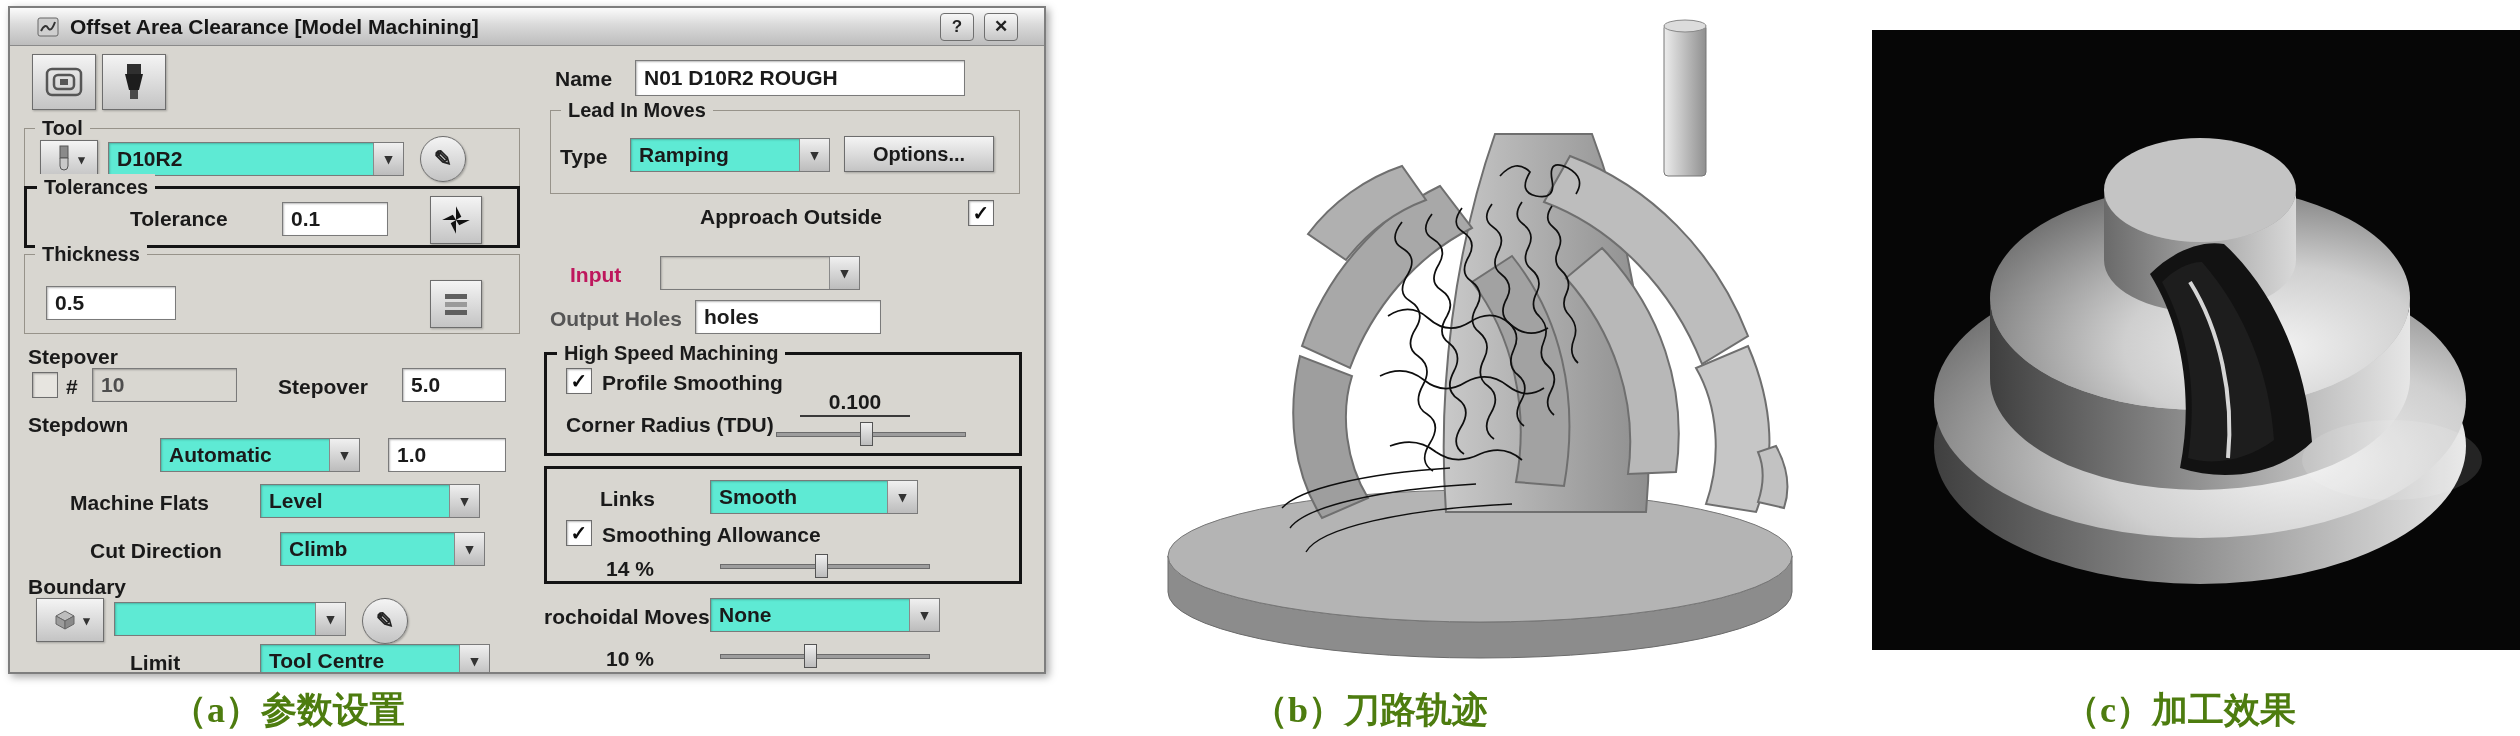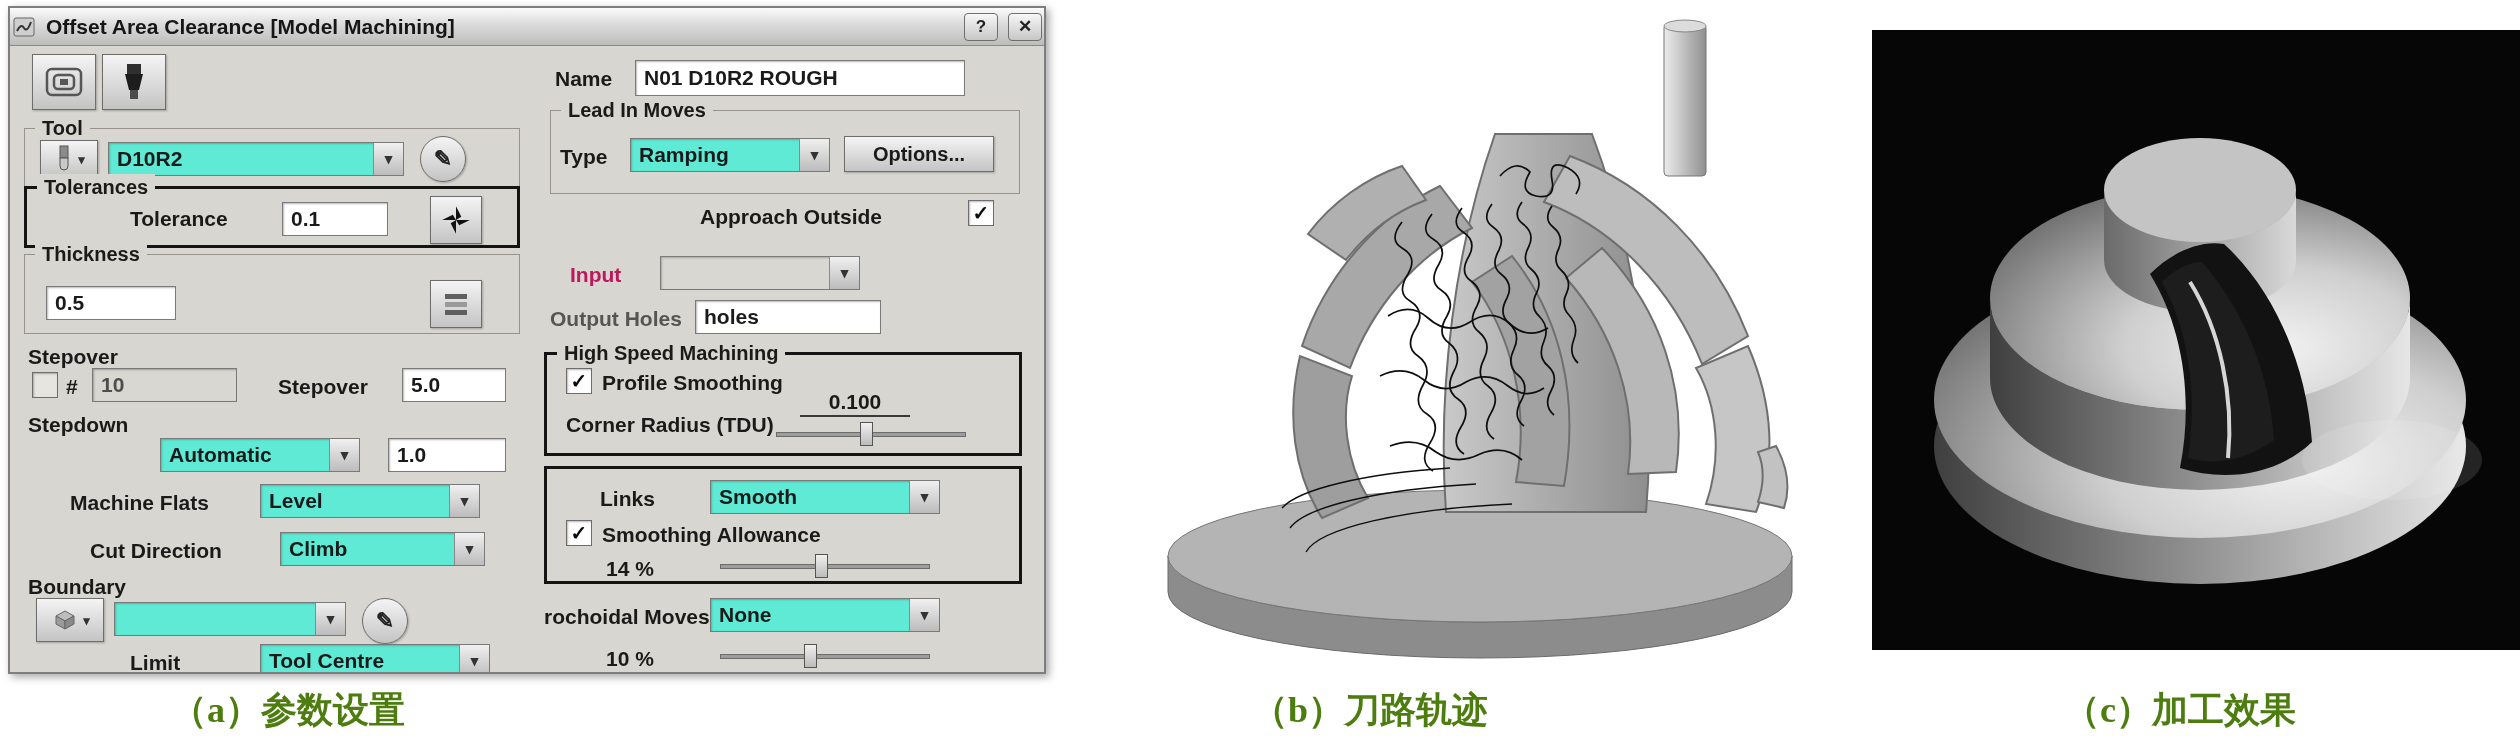--- a/index.html
+++ b/index.html
@@ -1,20 +1,20 @@
 <!DOCTYPE html>
 <html><head>
 <meta charset="utf-8">
 <style>
   *{margin:0;padding:0;box-sizing:border-box}
   html,body{width:2520px;height:736px;background:#ffffff;font-family:"Liberation Sans",sans-serif;position:relative;overflow:hidden}
 
   
   .dlg{position:absolute;left:8px;top:6px;width:1038px;height:668px;background:#d8d6d0;border:2px solid #7e7e7e;box-shadow:3px 3px 8px rgba(0,0,0,.35);overflow:hidden}
-  .titlebar{height:38px;background:linear-gradient(180deg,#fbfbfb,#dadada 45%,#bdbdbd);border-bottom:1px solid #8a8a8a;display:flex;align-items:center;gap:10px;padding:0 2px}
+  .titlebar{height:38px;background:linear-gradient(180deg,#fbfbfb,#dadada 45%,#bdbdbd);border-bottom:1px solid #8a8a8a;display:flex;align-items:center;gap:10px;padding:0 26px}
   .t-text{flex:1;font-size:21px;font-weight:700;color:#161616;white-space:nowrap;overflow:hidden}
   .tb-btn{width:34px;height:28px;border:1px solid #6f6f6f;border-radius:4px;background:linear-gradient(180deg,#f7f7f7,#c7c7c7);font-size:17px;font-weight:700;display:flex;align-items:center;justify-content:center;color:#222;cursor:default}
   .body{position:relative;height:626px;font-size:21px;font-weight:700;color:#1a1a1a}
 
   .lbl{position:absolute;white-space:nowrap;line-height:26px}
   .lbl.r{text-align:left}
   .lbl.dim{color:#be185d}
   .tbox{position:absolute;height:34px;background:#fff;border:1px solid #7a7a7a;box-shadow:inset 1px 1px 2px rgba(0,0,0,.28);display:flex;align-items:center;padding:0 8px;white-space:nowrap;overflow:hidden}
   .tbox.dis{background:#d9d7d1;color:#4e4e4e}
   .combo{position:absolute;height:34px;background:#5eead4;border:1px solid #7a7a7a;box-shadow:inset 1px 1px 2px rgba(0,0,0,.22);display:flex;align-items:stretch}
@@ -214,21 +214,21 @@
     <span class="lbl" style="left:592px;top:324px">Profile Smoothing</span>
     <span class="lbl" style="left:556px;top:366px">Corner Radius (TDU)</span>
     <span class="uval" style="left:790px;top:344px;width:110px">0.100</span>
     <div class="slider" style="left:766px;top:374px;width:190px">
       <span class="track"></span>
       <span class="thumb" style="left:44%"></span>
     </div>
 
     <div class="hl" style="left:534px;top:420px;width:478px;height:118px"></div>
     <span class="lbl r" style="left:590px;top:440px;width:95px">Links</span>
-    <div class="combo" style="left:700px;top:434px;width:230px">
+    <div class="combo" style="left:700px;top:434px;width:208px">
       <span class="val">Smooth</span>
       <span class="arr">▾</span>
     </div>
     <span class="chk" style="left:556px;top:474px">
         <span>✓</span>
       </span>
     <span class="lbl" style="left:592px;top:476px">Smoothing Allowance</span>
     <span class="lbl r" style="left:596px;top:510px;width:90px">14 %</span>
     <div class="slider" style="left:710px;top:506px;width:210px">
       <span class="track"></span>

